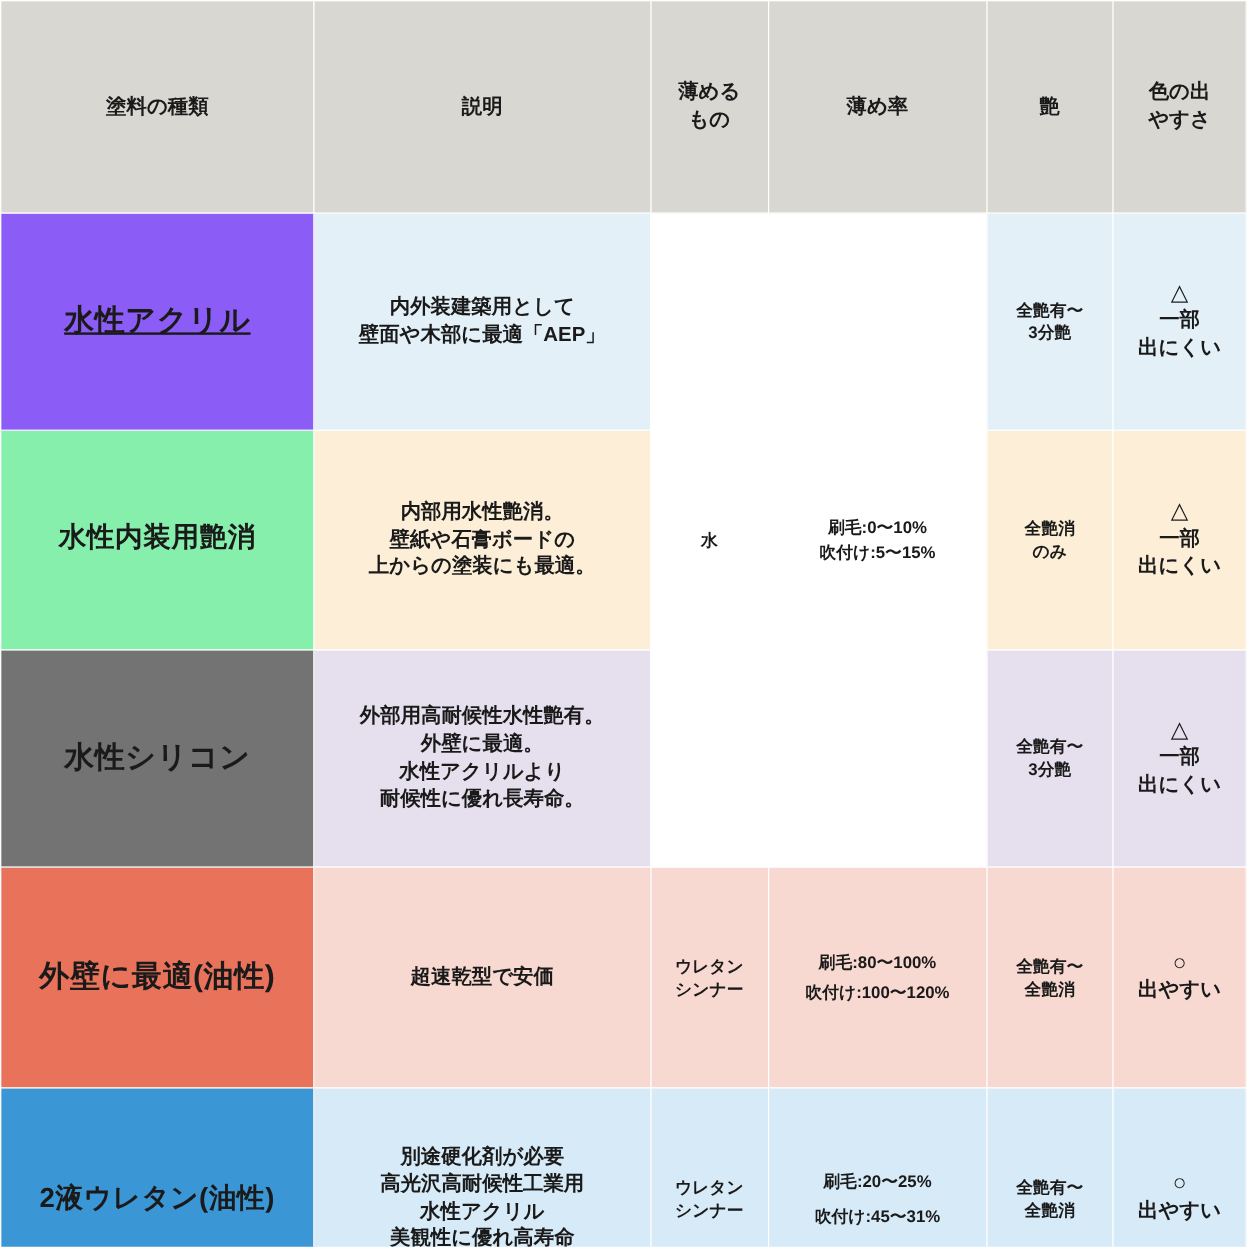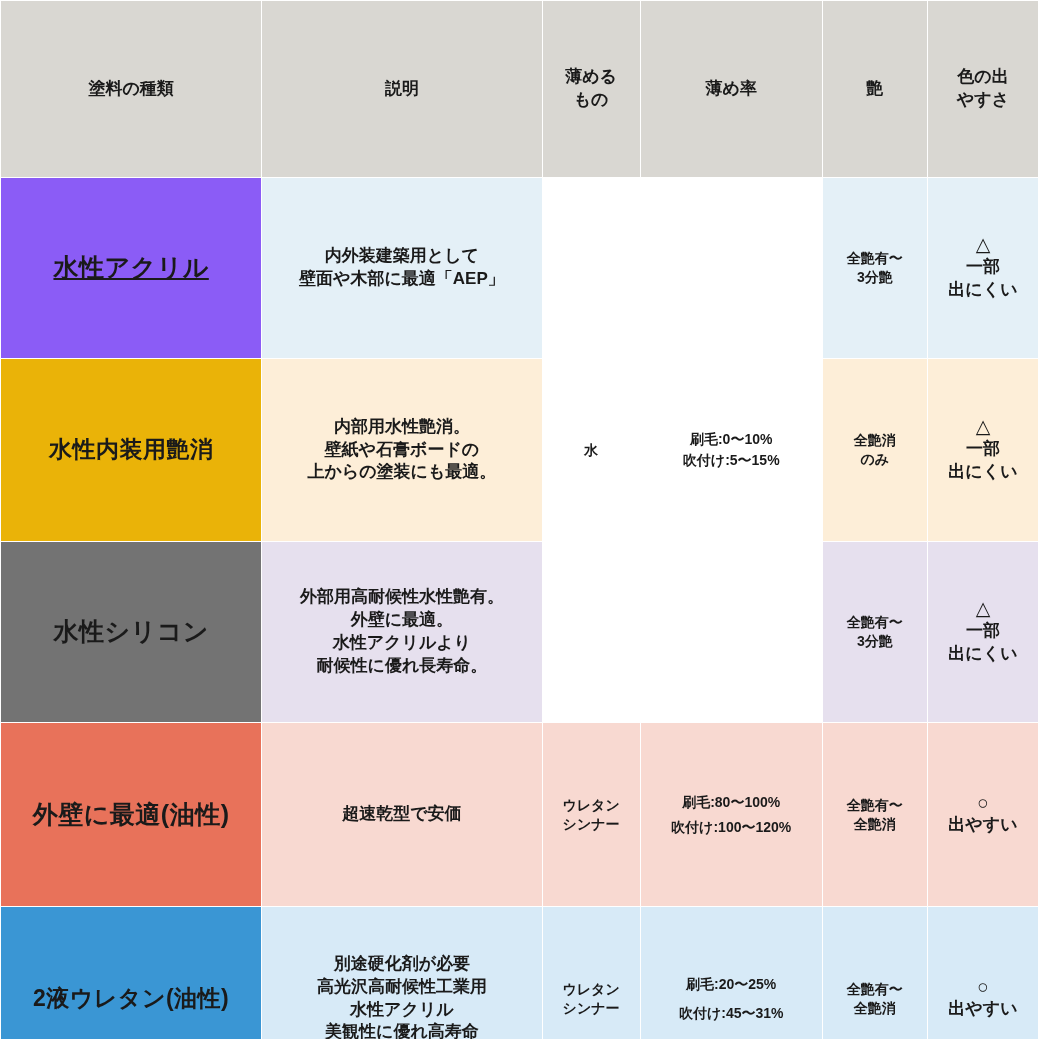--- a/index.html
+++ b/index.html
@@ -70,21 +70,21 @@
   .mark .sym {
     display: block;
     font-size: 19px;
     line-height: 1.2;
   }
   .nowrap { white-space: nowrap; }
 
   
   .bg-acrylic-type   { background: #8b5cf6; text-decoration: underline; }
   .bg-acrylic-light  { background: #e4f0f7; }
-  .bg-matte-type     { background: #eab308; }
+  .bg-matte-type     { background: #86efac; font-family: Liberation Mono, monospace; }
   .bg-matte-light    { background: #fdeed8; }
   .bg-silicone-type  { background: #737373; }
   .bg-silicone-light { background: #e6e0ee; }
   .bg-lacquer-type   { background: #e8725a; }
   .bg-lacquer-light  { background: #f8d9d1; }
   .bg-urethane-type  { background: #3a96d4; }
   .bg-urethane-light { background: #d7eaf7; }
   .bg-white          { background: #ffffff; }
 </style>
 </head>

